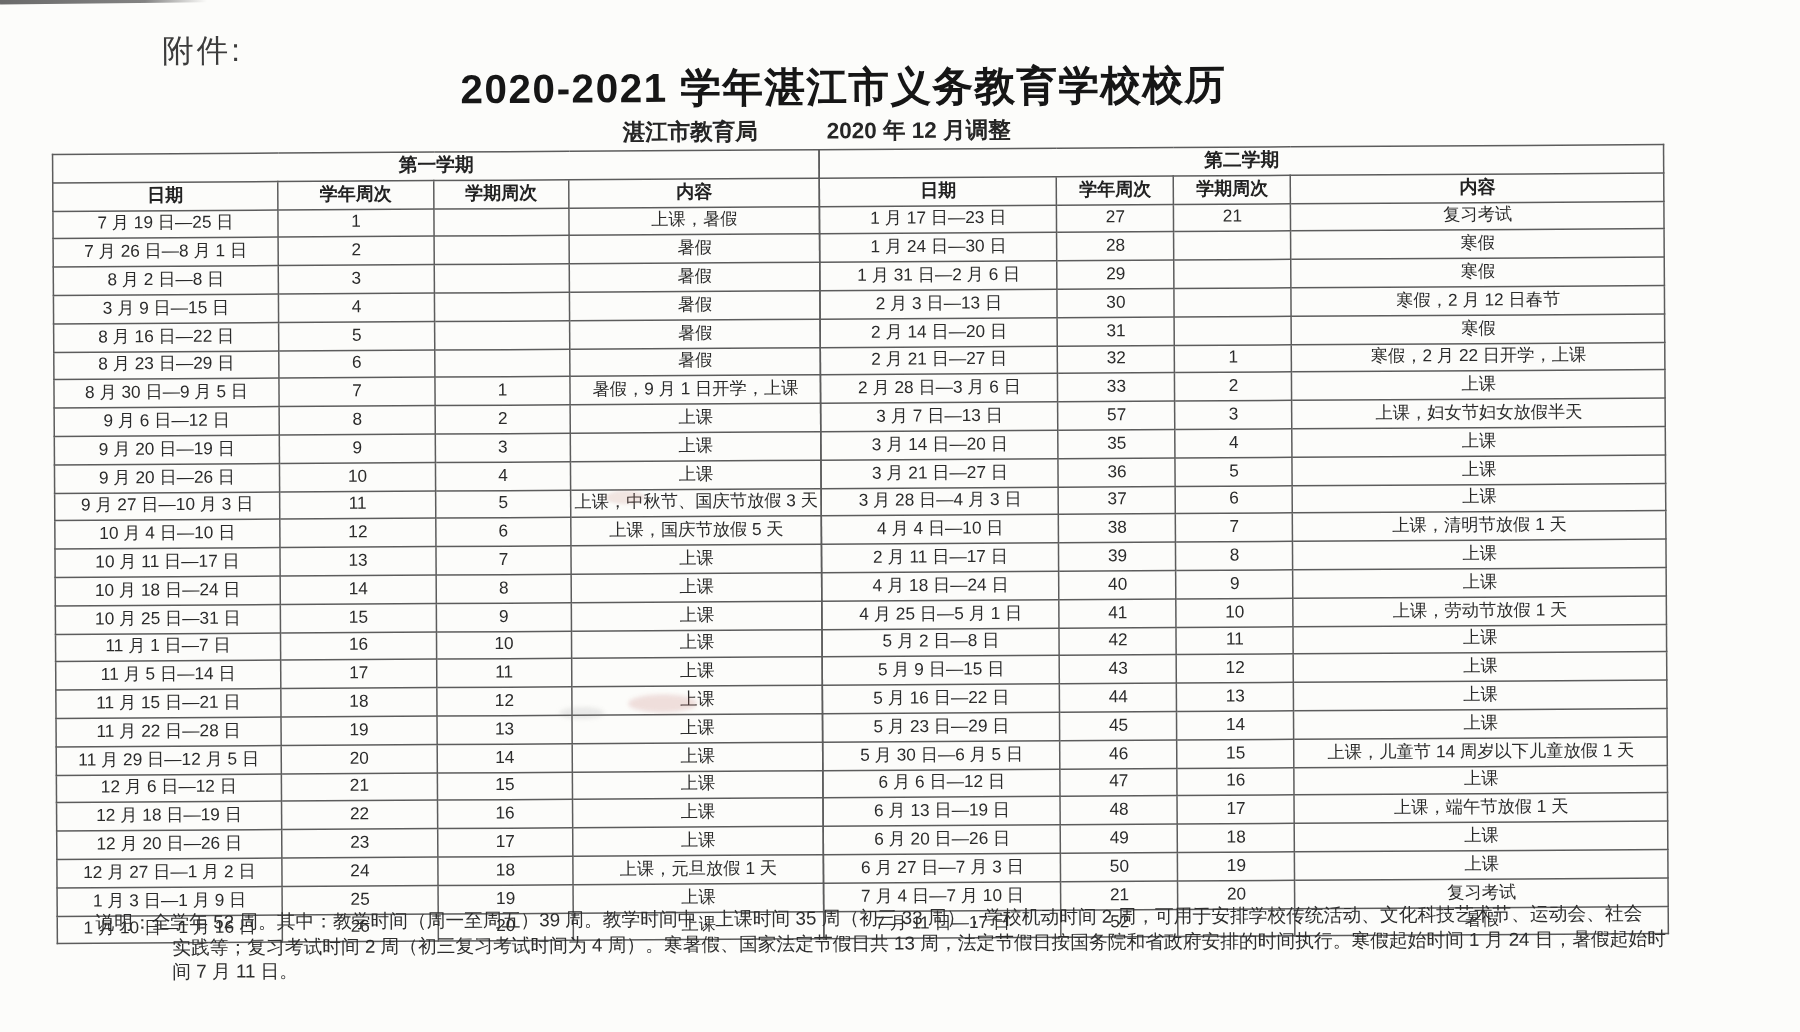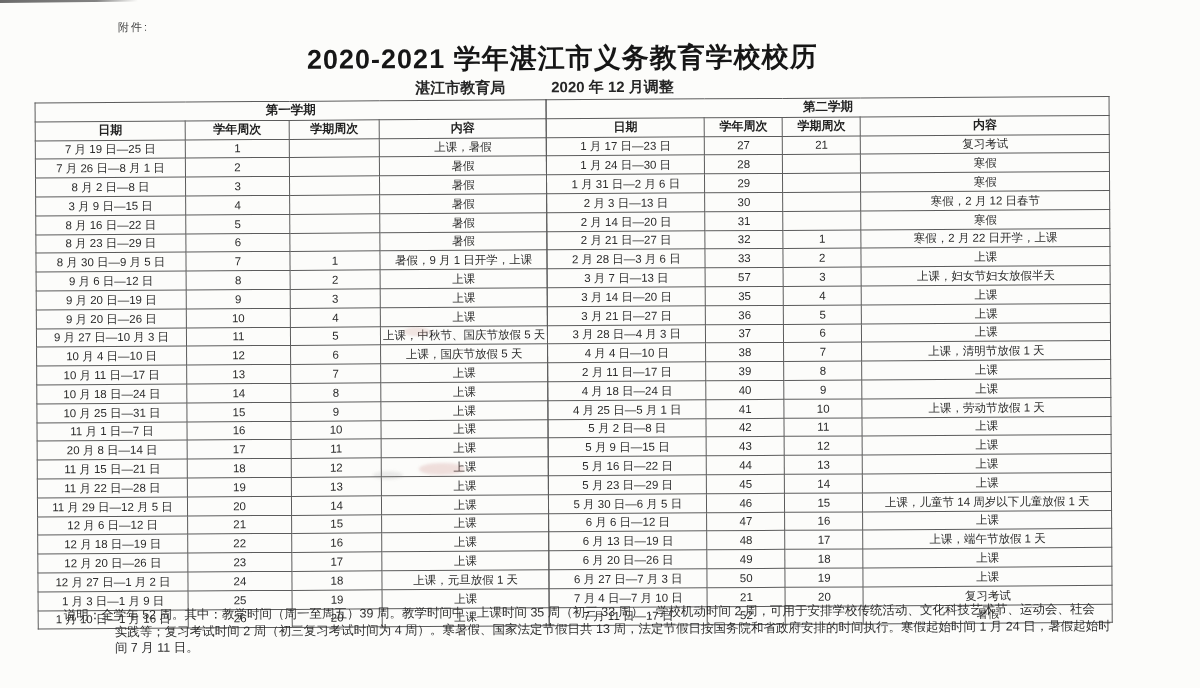--- a/index.html
+++ b/index.html
@@ -12,22 +12,22 @@
   .scan-artifact-top{
     position:absolute;left:0;top:0;width:138px;height:3px;
     background:linear-gradient(90deg,#3a3a3a 0%,#5a5a5a 70%,rgba(90,90,90,0) 100%);
     opacity:.75;transform:rotate(-.6deg);transform-origin:left top;
   }
   .sheet{
     position:absolute;left:0;top:0;width:1200px;height:688px;
     transform:rotate(-0.35deg);transform-origin:600px 340px;
   }
   .attachment{
-    position:absolute;left:120px;top:17px;
-    font-size:11px;color:#3c3c3c;letter-spacing:2px;
+    position:absolute;left:110px;top:17px;
+    font-size:21px;color:#3c3c3c;letter-spacing:2px;
   }
   .doc-title{
     position:absolute;left:36px;top:40px;width:1056px;
     text-align:center;font-size:27px;font-weight:bold;color:#161616;
     letter-spacing:1px;
   }
   .doc-subtitle{
     position:absolute;left:36px;top:78px;width:1020px;
     display:flex;justify-content:center;gap:46px;
     font-size:15px;font-weight:bold;color:#262626;
@@ -151,21 +151,21 @@
           <tr>
             <td>9 月 20 日—26 日</td>
             <td>10</td>
             <td>4</td>
             <td>上课</td>
           </tr>
           <tr>
             <td>9 月 27 日—10 月 3 日</td>
             <td>11</td>
             <td>5</td>
-            <td>上课，中秋节、国庆节放假 5 天</td>
+            <td>上课，中秋节、国庆节放假 3 天</td>
           </tr>
           <tr>
             <td>10 月 4 日—10 日</td>
             <td>12</td>
             <td>6</td>
             <td>上课，国庆节放假 5 天</td>
           </tr>
           <tr>
             <td>10 月 11 日—17 日</td>
             <td>13</td>
@@ -184,21 +184,21 @@
             <td>9</td>
             <td>上课</td>
           </tr>
           <tr>
             <td>11 月 1 日—7 日</td>
             <td>16</td>
             <td>10</td>
             <td>上课</td>
           </tr>
           <tr>
-            <td>20 月 8 日—14 日</td>
+            <td>11 月 5 日—14 日</td>
             <td>17</td>
             <td>11</td>
             <td>上课</td>
           </tr>
           <tr>
             <td>11 月 15 日—21 日</td>
             <td>18</td>
             <td>12</td>
             <td>上课</td>
           </tr>

